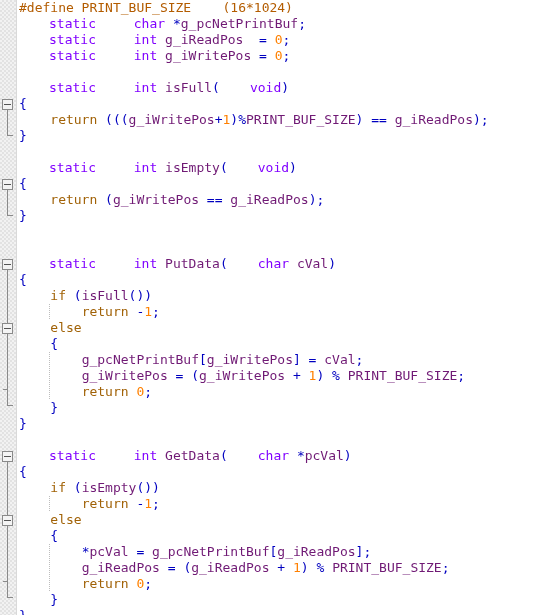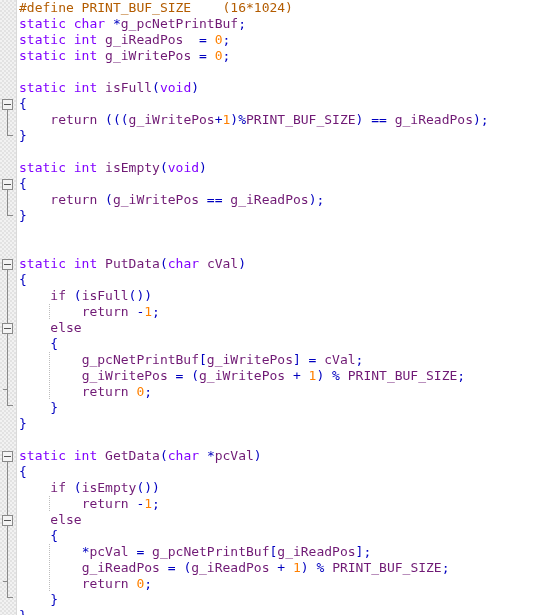--- a/index.html
+++ b/index.html
@@ -101,24 +101,24 @@
     position: absolute;
     top: 0;
     width: 1px;
     height: 16px;
     background-image: linear-gradient(to bottom, #bdbdbd 1px, transparent 1px);
     background-size: 1px 2px;
   }
 
   
   .tok-pre   { color: #b35c00; }
-  .tok-kw    { color: #8000ff; }
+  .tok-kw    { color: #8000ff; margin-left: 30px; }
   .tok-num   { color: #ff8000; }
   .tok-op    { color: #0000c0; }
-  .tok-ctl   { color: #701a75; }
+  .tok-ctl   { color: #a16207; }
   .tok-id    { color: #701a75; }
 </style>
 </head>
 <body>
 
 <div id="editor">
 
   <div id="gutter">
 
     <div class="fold-box" style="top:99px;"></div>

